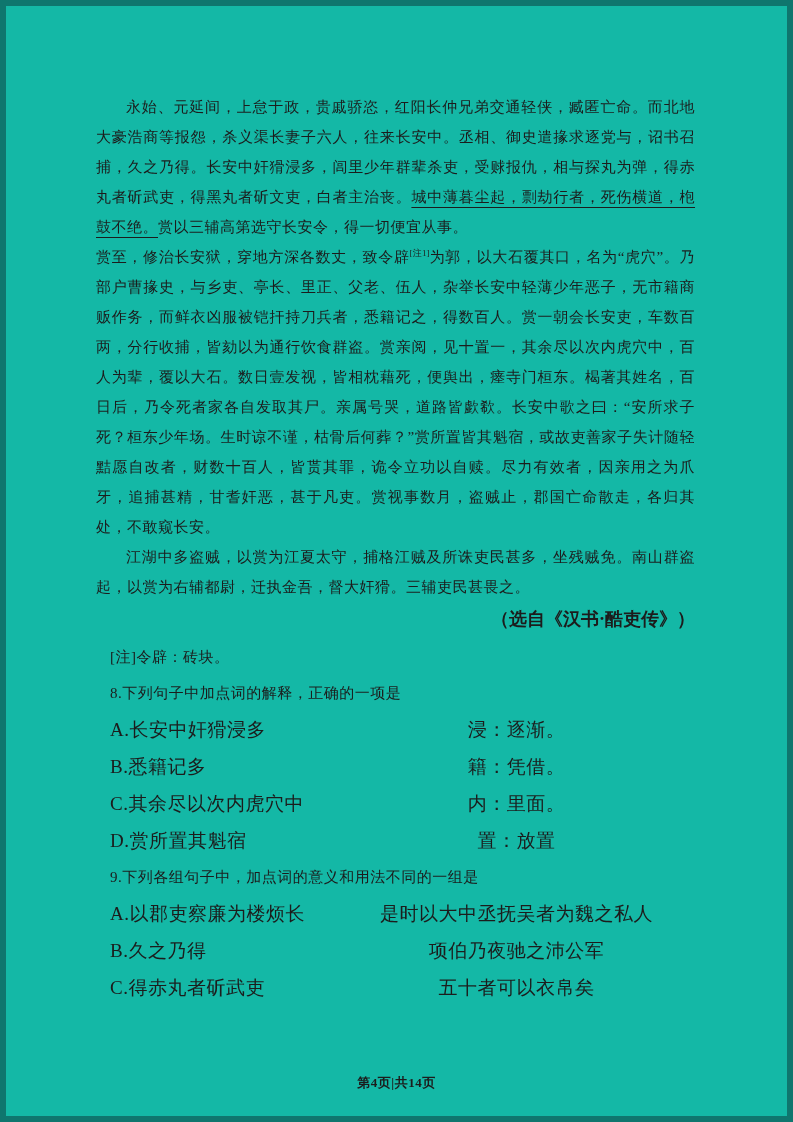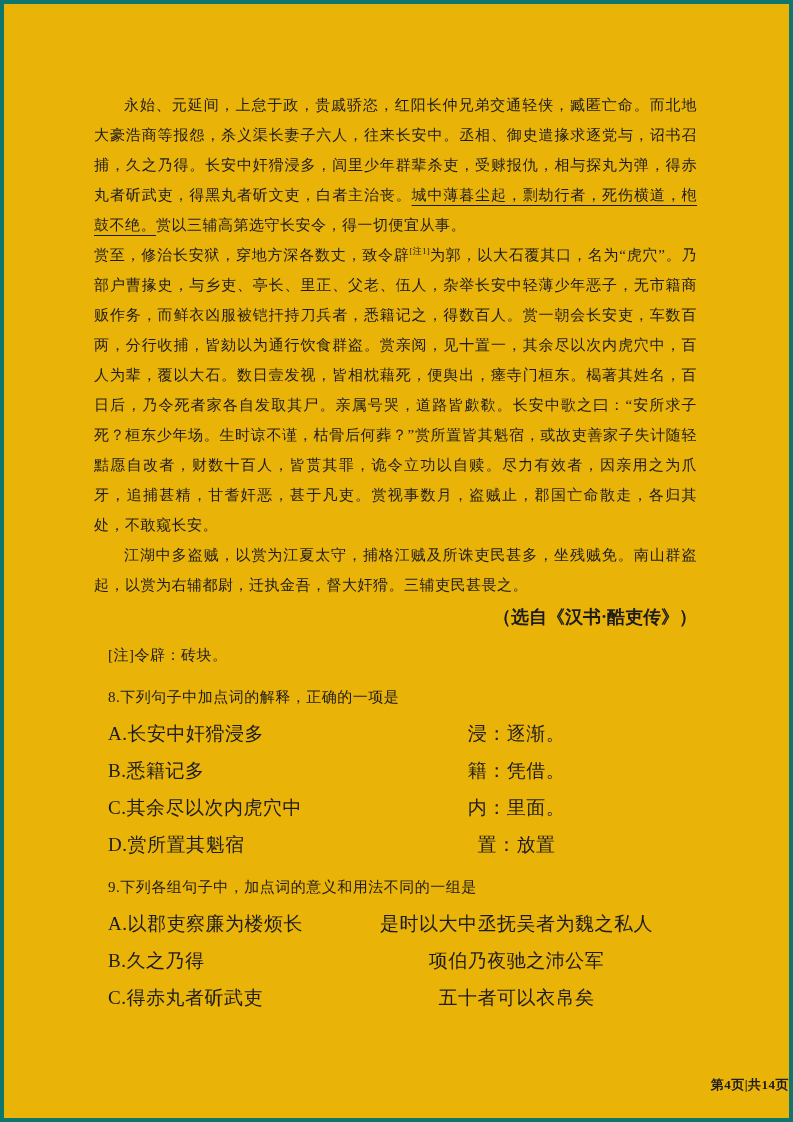--- a/index.html
+++ b/index.html
@@ -5,22 +5,22 @@
   * { margin: 0; padding: 0; box-sizing: border-box; }
   html, body { background: #ffffff; }
   body {
     width: 793px; height: 1122px;
     font-family: "Liberation Serif", "DejaVu Serif", serif;
     color: #1c1c1c;
   }
   .page {
     position: relative;
     width: 793px; height: 1122px;
-    background: #eab308;
-    border: 4px solid #0f766e;
+    background: #14b8a6;
+    border: 6px solid #0f766e;
     padding: 86px 92px 0 90px;
     overflow: hidden;
   }
   .passage p {
     font-size: 15px;
     line-height: 30px;
     text-align: justify;
     text-justify: inter-ideograph;
     letter-spacing: 0.5px;
   }
@@ -35,36 +35,36 @@
   }
   .note {
     font-size: 15px; line-height: 30px;
     margin-top: 8px;
     padding-left: 14px;
     letter-spacing: 0.5px;
   }
   .questions { padding-left: 14px; }
   .q-stem {
     font-size: 15px; line-height: 30px;
-    margin-top: 12px;
+    margin-top: 6px;
     letter-spacing: 0.5px;
   }
   .q-option {
     display: flex;
     font-size: 19px; line-height: 30px;
     margin-top: 7px;
     letter-spacing: 0.5px;
   }
   .opt-left { width: 228px; flex: none; }
   .opt-right { flex: 1; text-align: center; }
   .footer {
     position: absolute;
     left: 0; right: 0;
     bottom: 24px;
-    text-align: right;
+    text-align: center;
     font-size: 13px;
     font-weight: bold;
     letter-spacing: 0.5px;
   }
 </style>
 </head>
 <body>
 
 <div class="page">
   <div class="passage">

